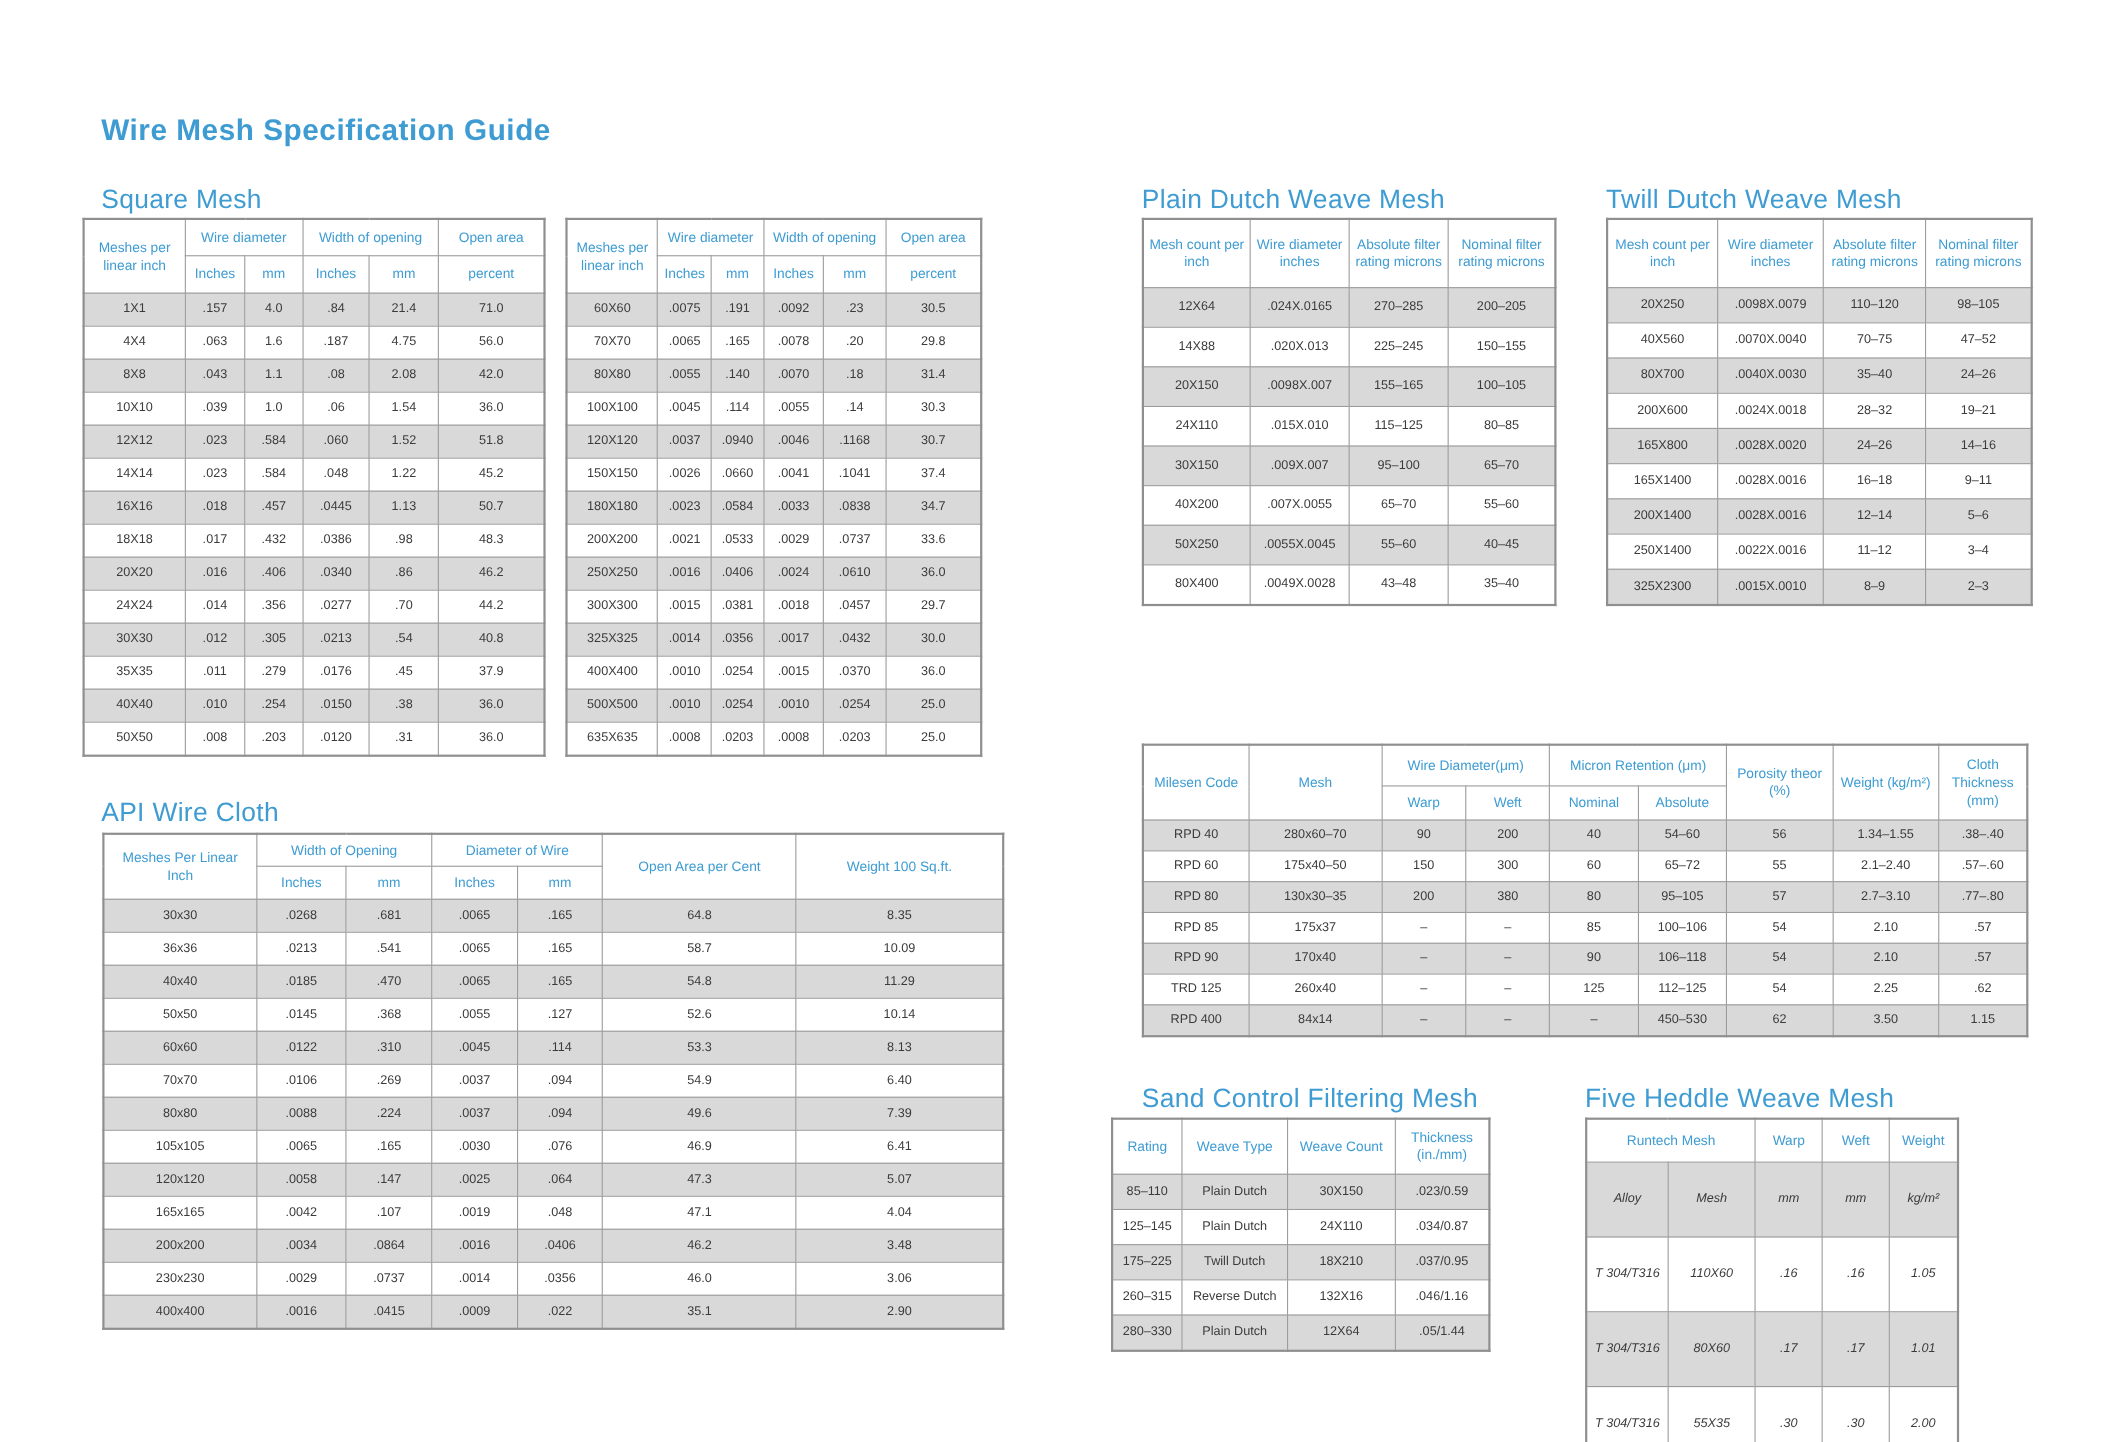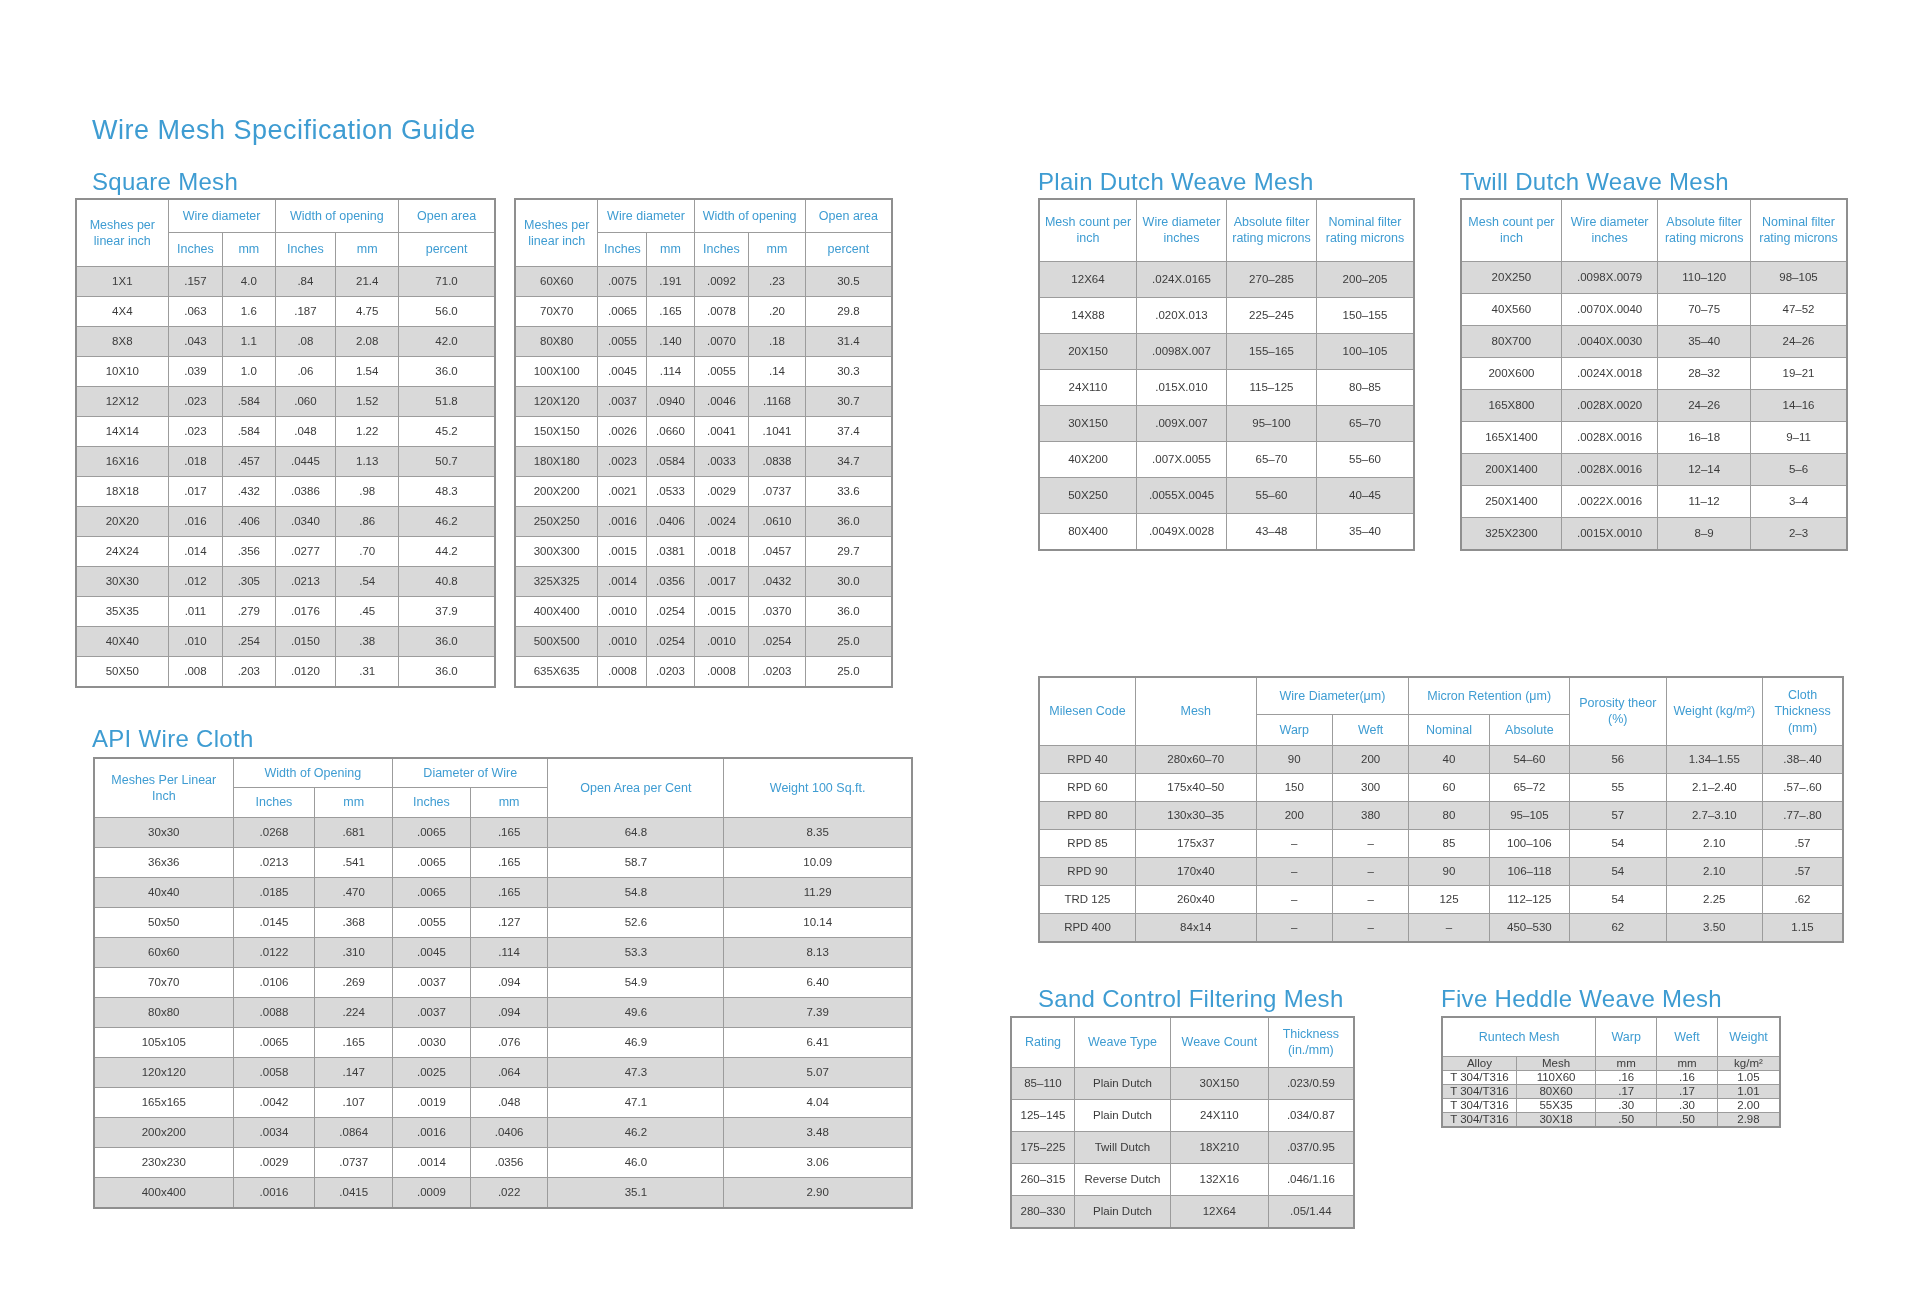--- a/index.html
+++ b/index.html
@@ -26,27 +26,27 @@
   .tbl-api td { padding:8px 2px; }
   .tbl-dutch thead th { height:62px; padding:2px 4px; }
   .tbl-plain td { padding:11px 2px; }
   .tbl-twill td { padding:9px 2px; }
   .tbl-reverse thead tr:first-child th { padding:9px 2px; }
   .tbl-reverse thead tr:last-child th { padding:6px 2px; }
   .tbl-reverse td { padding:7px 2px; }
   .tbl-sand thead th { padding:8px 2px; }
   .tbl-sand td { padding:9px 2px;margin-left:20px; }
   .tbl-heddle thead th { padding:11px 2px; }
-  .tbl-heddle td { padding:0 2px; }
+  .tbl-heddle td { padding:27px 2px;font-style:italic; }
   .row-flex { display:flex; gap:18px; align-items:flex-start; }
 </style>
 </head>
 <body>
 
-<div class="abs page-title" style="left:92px; top:115px;">Wire Mesh Specification Guide</div>
+<div class="abs page-title" style="left:92px; top:103px;font-weight:bold;">Wire Mesh Specification Guide</div>
 
 <div class="abs sec-title" style="left:92px; top:168px;">Square Mesh</div>
 
 <div class="abs row-flex" style="left:75px; top:198px;">
   <table class="tbl tbl-square" style="width:421px;">
     <colgroup>
         <col style="width:22%">
         <col style="width:13%">
         <col style="width:12.5%">
         <col style="width:14.5%">

